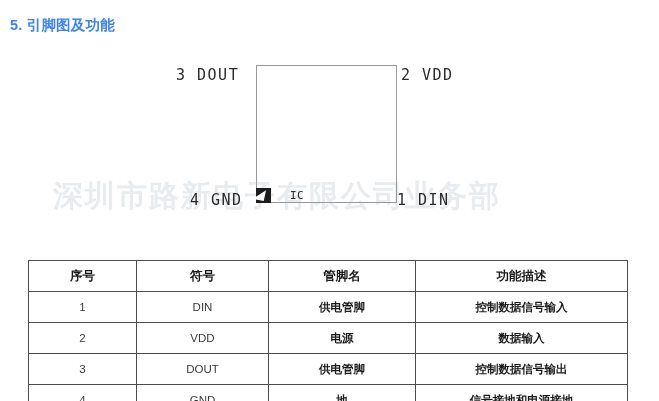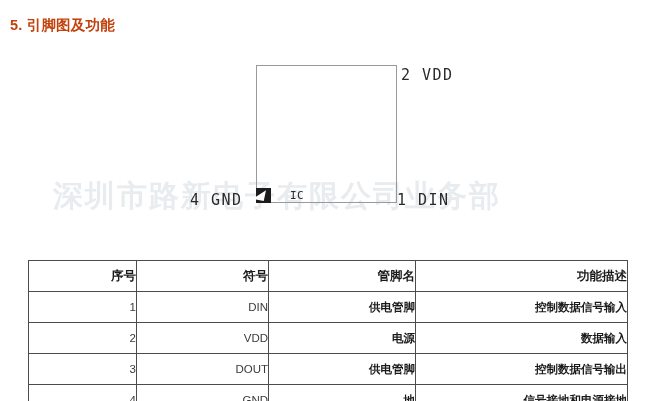--- a/index.html
+++ b/index.html
@@ -18,21 +18,21 @@
   }
 
   
   .section-title {
     position: absolute;
     left: 10px;
     top: 16px;
     font-size: 14.5px;
     font-weight: bold;
     letter-spacing: 0.2px;
-    color: #c2410c;
+    color: #3b82f6;
     white-space: nowrap;
   }
 
   
   .watermark {
     position: absolute;
     left: 0;
     top: 176px;
     width: 554px;
     text-align: center;
@@ -118,21 +118,21 @@
   }
   table.pin-table {
     border-collapse: collapse;
     width: 599px;
     table-layout: fixed;
     background: #ffffff;
   }
   table.pin-table th,
   table.pin-table td {
     border: 1px solid #4c4c4c;
-    text-align: right;
+    text-align: center;
     vertical-align: middle;
     padding: 0;
     height: 30px;
     font-size: 11.5px;
     color: #1a1a1a;
   }
   table.pin-table th {
     font-weight: bold;
     font-size: 12.5px;
   }
@@ -158,20 +158,21 @@
 <div class="watermark">深圳市路新电子有限公司业务部</div>
 
 <div class="diagram">
 
   <div class="ic-box"></div>
 
   <div class="ic-center-label">IC</div>
 
   <div class="pin1-marker"></div>
 
+  <div class="pin-label pin-tl">3 DOUT</div>
 
   <div class="pin-label pin-tr">2 VDD</div>
 
   <div class="pin-label pin-bl">4 GND</div>
 
   <div class="pin-label pin-br">1 DIN</div>
 </div>
 
 <div class="pin-table-wrap">
   <table class="pin-table">

